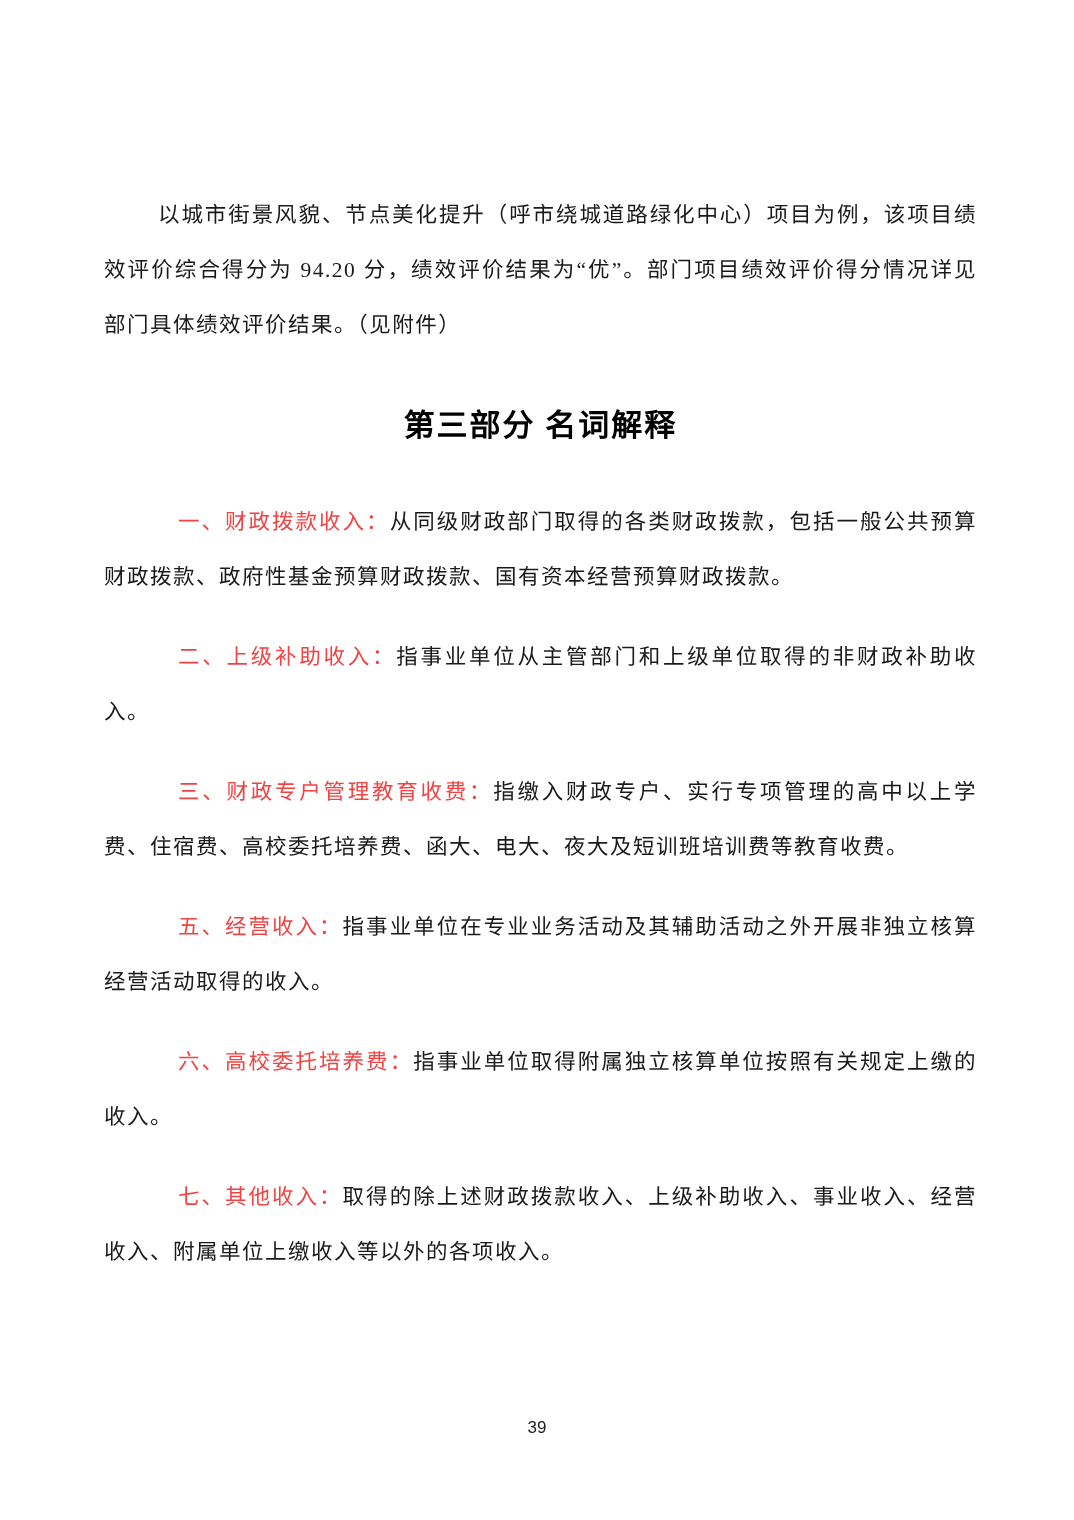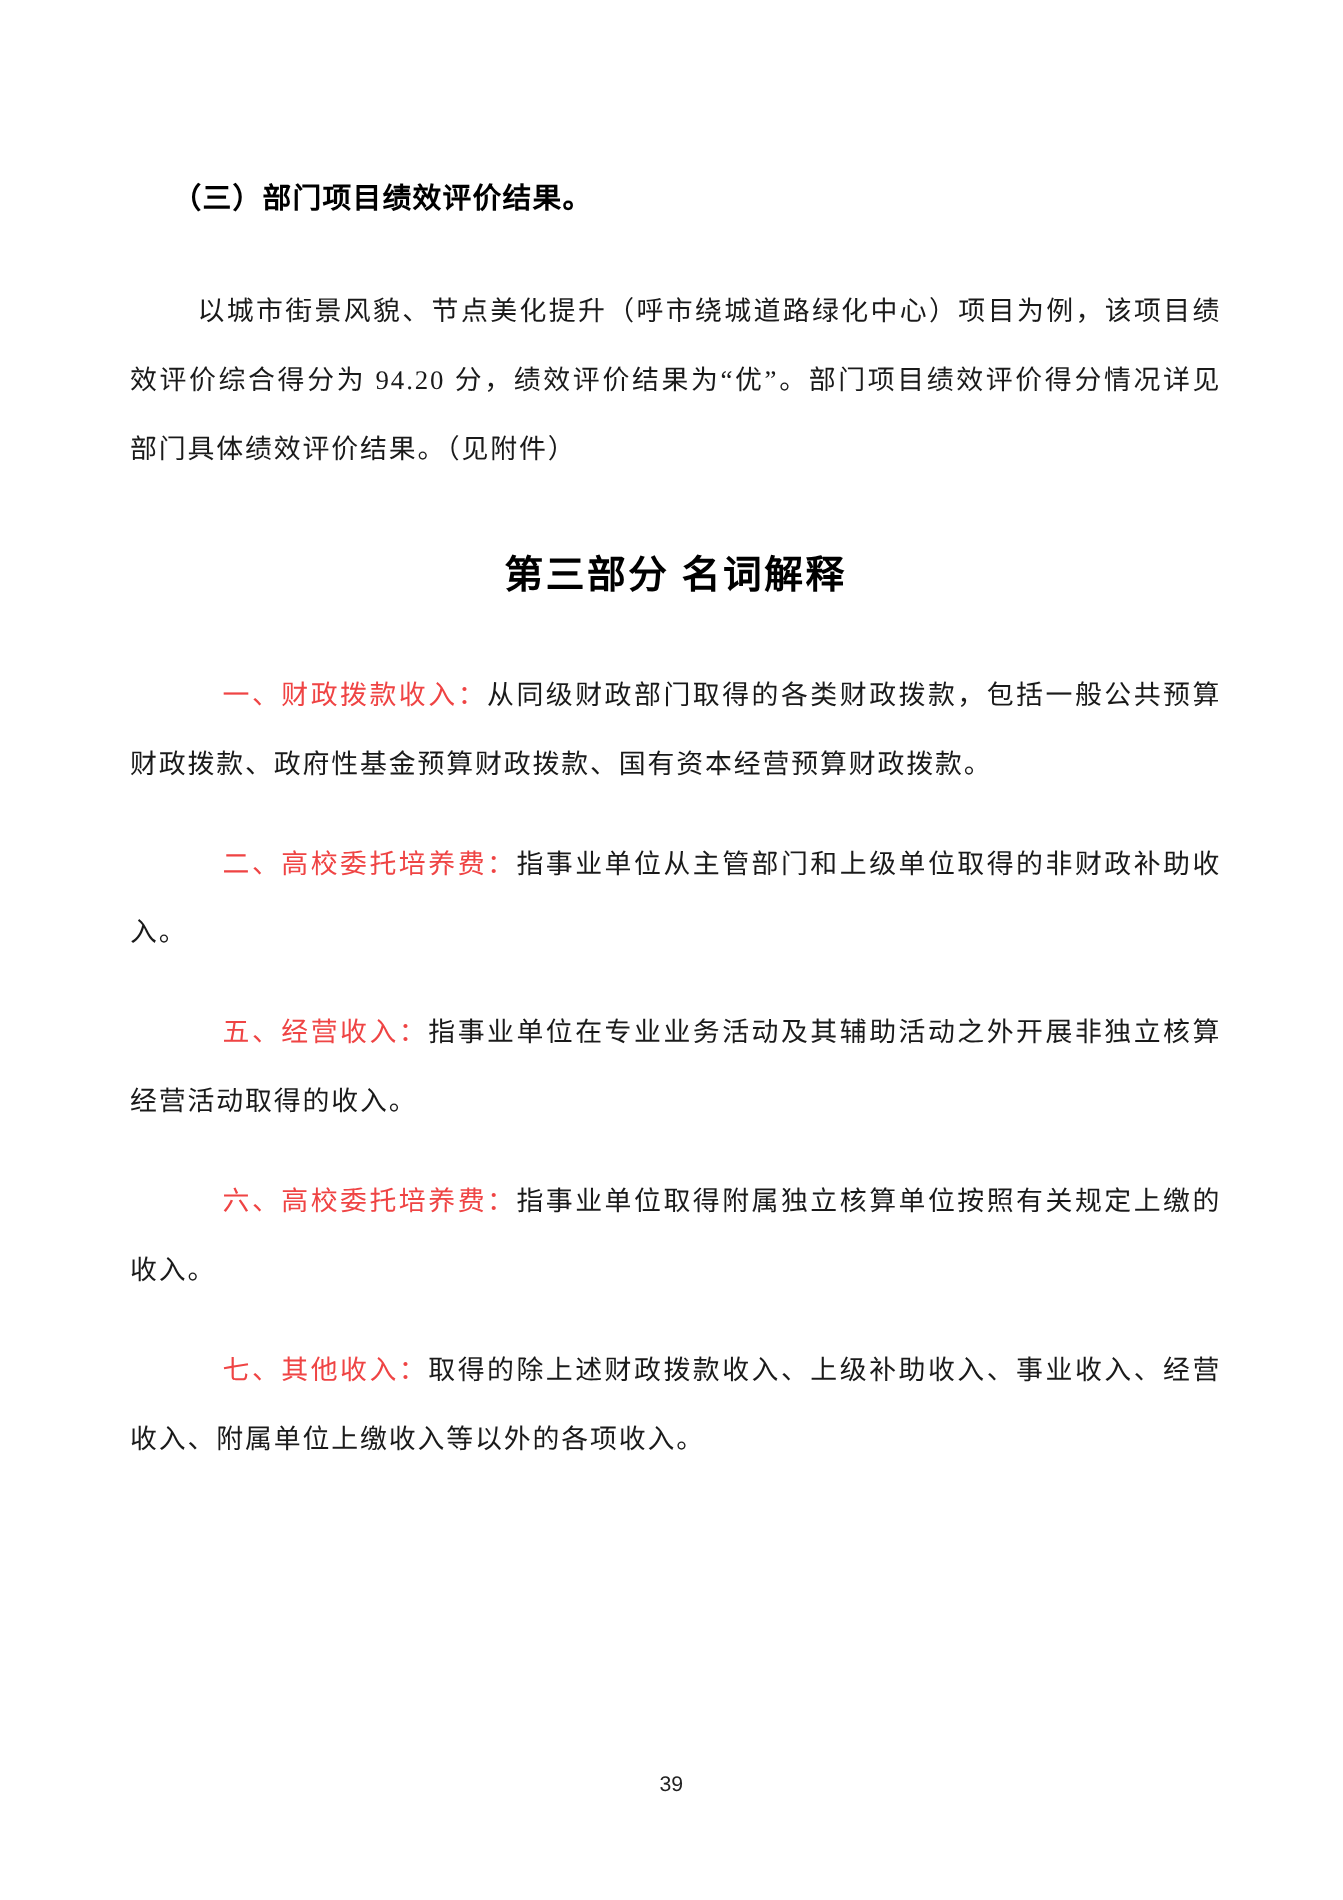--- a/index.html
+++ b/index.html
@@ -71,32 +71,32 @@
     font-size: 17px;
     color: #222222;
     font-family: Liberation Sans, sans-serif;
   }
 </style>
 </head>
 <body>
 
 <div class="page">
 
-  <h2 class="section-heading">（三）部门项目绩效评价结果。</h2>
 
   <p class="para intro-para">以城市街景风貌、节点美化提升（呼市绕城道路绿化中心）项目为例，该项目绩效评价综合得分为 94.20 分，绩效评价结果为“优”。部门项目绩效评价得分情况详见部门具体绩效评价结果。（见附件）</p>
 
   <h1 class="part-title">第三部分 名词解释</h1>
 
   <div class="definitions">
 
     <p class="para def-para"><span class="def-term">一、财政拨款收入：</span><span>从同级财政部门取得的各类财政拨款，包括一般公共预算财政拨款、政府性基金预算财政拨款、国有资本经营预算财政拨款。</span></p>
 
-    <p class="para def-para"><span class="def-term">二、高校委托培养费：</span><span>指事业单位从主管部门和上级单位取得的非财政补助收入。</span></p>
+    <p class="para def-para"><span class="def-term">二、上级补助收入：</span><span>指事业单位从主管部门和上级单位取得的非财政补助收入。</span></p>
 
+    <p class="para def-para"><span class="def-term">三、财政专户管理教育收费：</span><span>指缴入财政专户、实行专项管理的高中以上学费、住宿费、高校委托培养费、函大、电大、夜大及短训班培训费等教育收费。</span></p>
 
 
     <p class="para def-para"><span class="def-term">五、经营收入：</span><span>指事业单位在专业业务活动及其辅助活动之外开展非独立核算经营活动取得的收入。</span></p>
 
     <p class="para def-para"><span class="def-term">六、高校委托培养费：</span><span>指事业单位取得附属独立核算单位按照有关规定上缴的收入。</span></p>
 
     <p class="para def-para"><span class="def-term">七、其他收入：</span><span>取得的除上述财政拨款收入、上级补助收入、事业收入、经营收入、附属单位上缴收入等以外的各项收入。</span></p>
 
   </div>
 

